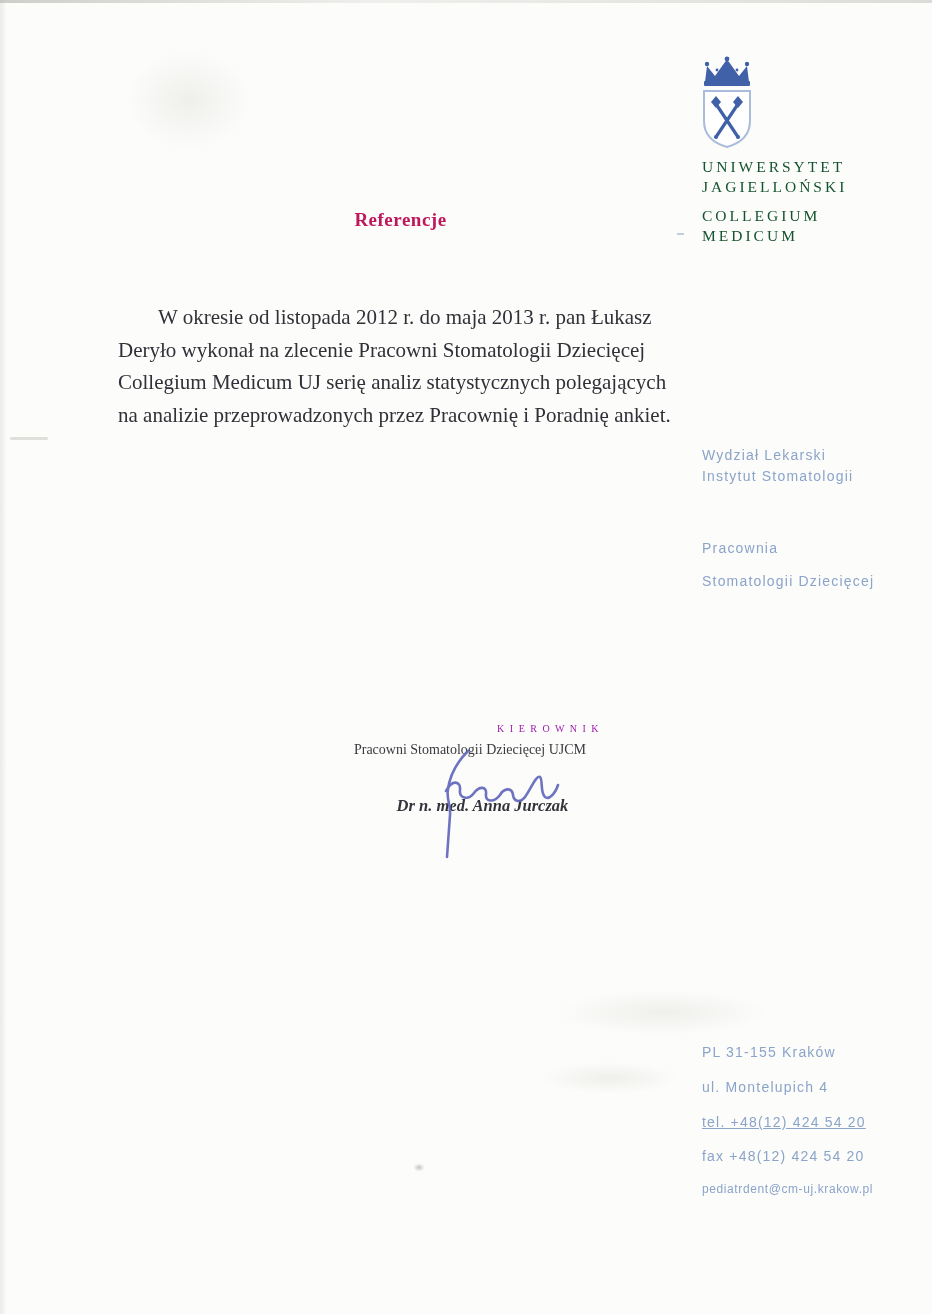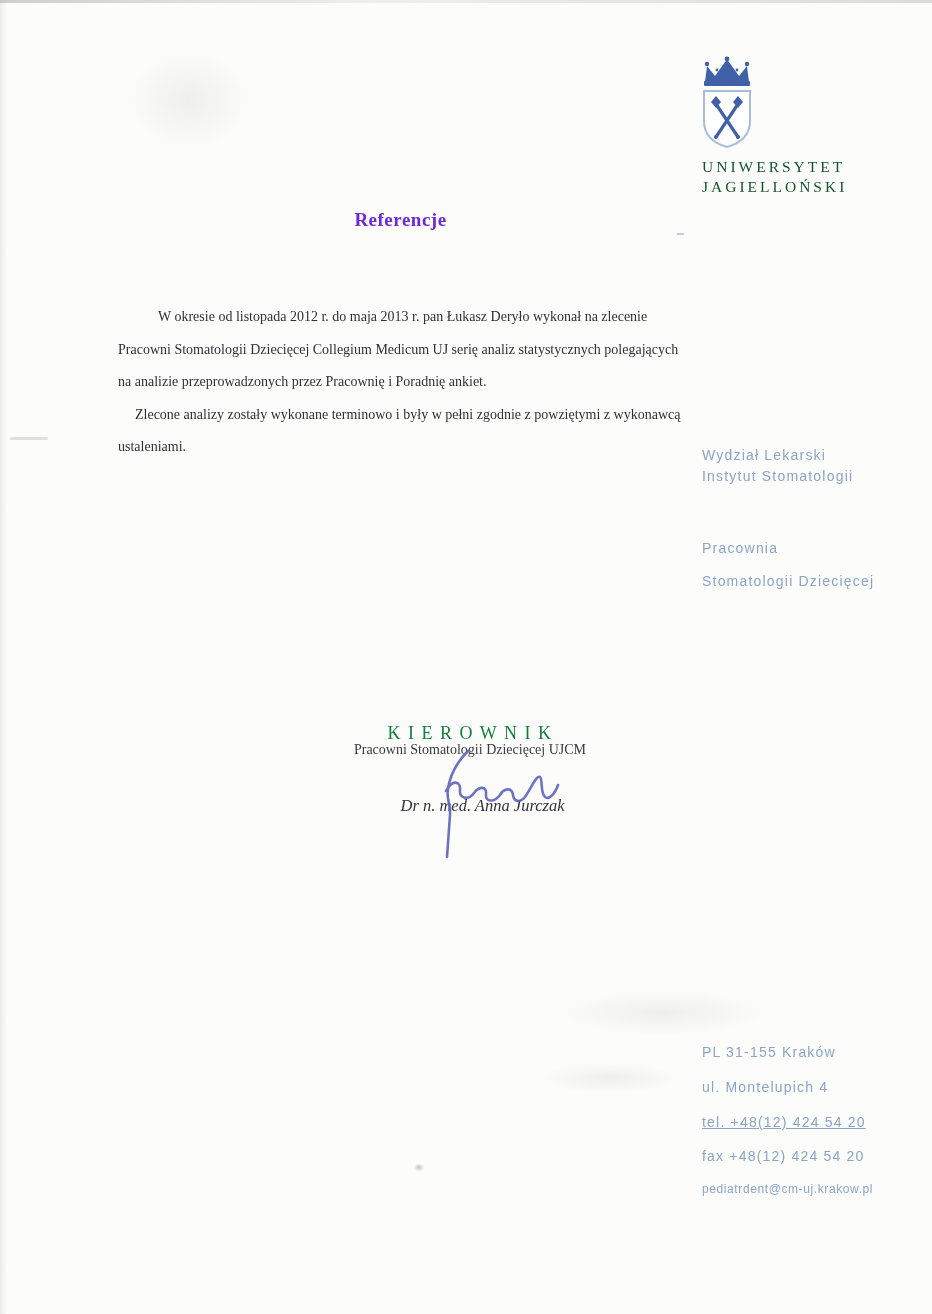--- a/index.html
+++ b/index.html
@@ -66,44 +66,44 @@
   .ct-1 { top:1044px; }
   .ct-2 { top:1079px; }
   .ct-3 { top:1114px;text-decoration:underline; }
   .ct-4 { top:1148px; }
   .ct-5 { top:1182px; font-size:12px; letter-spacing:.6px; }
 
   
   .letter-title {
     position:absolute; left:118px; top:209px; width:565px;
     text-align:center; font-weight:bold; font-size:19px;
-    letter-spacing:.5px; color:#6d28d9;
+    letter-spacing:.5px; color:#be185d;
   }
   .letter-body {
     position:absolute; left:118px; top:301px; width:565px;
-    font-size:14px; line-height:32.5px; color:#303038;
+    font-size:21px; line-height:32.5px; color:#303038;
   }
   .letter-body p { margin:0; }
   .ind-1 { text-indent:40px; }
   .ind-2 { text-indent:17px; }
   .ind-3 { text-indent:18px; }
   .ind-4 { text-indent:27px; }
 
   
   .sig-role {
     position:absolute; left:340px; top:723px; width:260px;
-    text-align:center; font-size:18px; letter-spacing:1.5px; color:#15803d;
+    text-align:right; font-size:10px; letter-spacing:1.5px; color:#a21caf;
   }
   .sig-unit {
     position:absolute; left:325px; top:742px; width:290px;
     text-align:center; font-size:14px; color:#3a3a40;
   }
   .sig-name {
     position:absolute; left:375px; top:796px; width:215px;
-    text-align:center; font-style:italic; font-weight:normal;
+    text-align:center; font-style:italic; font-weight:bold;
     font-size:16.5px; color:#33333b;
   }
   .signature-svg { position:absolute; left:430px; top:745px; z-index:3; }
 </style>
 </head>
 <body>
 
 <div class="scan-top"></div>
 <div class="scan-left"></div>
 <div class="smudge smudge-a"></div>
@@ -138,32 +138,35 @@
       </g>
     </g>
   </svg>
 </div>
 
 <div class="wordmark">
   <div class="group-1">
     <div>UNIWERSYTET</div>
     <div>JAGIELLOŃSKI</div>
   </div>
+  <div class="group-2">
+    <div>COLLEGIUM</div>
+    <div>MEDICUM</div>
+  </div>
 </div>
 
 <div class="side-label lbl-1">Wydział Lekarski</div>
 <div class="side-label lbl-2">Instytut Stomatologii</div>
 <div class="side-label lbl-3">Pracownia</div>
 <div class="side-label lbl-4">Stomatologii Dziecięcej</div>
 
 <div class="letter-title">Referencje</div>
 
 <div class="letter-body">
   <p class="ind-1">W okresie od listopada 2012 r. do maja 2013 r. pan Łukasz Deryło wykonał na zlecenie Pracowni Stomatologii Dziecięcej Collegium Medicum UJ serię analiz statystycznych polegających na analizie przeprowadzonych przez Pracownię i Poradnię ankiet.</p>
-  <p class="ind-2">Zlecone analizy zostały wykonane terminowo i były w pełni zgodnie z powziętymi z wykonawcą ustaleniami.</p>
 </div>
 
 <div class="sig-role">K I E R O W N I K</div>
 <div class="sig-unit">Pracowni Stomatologii Dziecięcej UJCM</div>
 <div class="sig-name">Dr n. med. Anna Jurczak</div>
 
 <svg class="signature-svg" width="150" height="118" viewBox="0 0 150 118">
   <g fill="none" stroke="#6268bd" stroke-width="2.6" stroke-linecap="round" stroke-linejoin="round" opacity="0.92">
     <path d="M38,6 C28,16 20,30 18,44 C16,54 21,60 20,70 C19,84 18,98 17,112"></path>
     <path d="M16,46 C22,34 31,36 30,45 C29,53 38,56 44,48 C49,41 57,41 56,49 C55,57 64,58 70,50 C74,43 82,42 83,50 C84,57 90,58 95,52 C101,44 106,30 110,32 C113,34 110,48 115,52 C119,55 125,49 128,40"></path>

